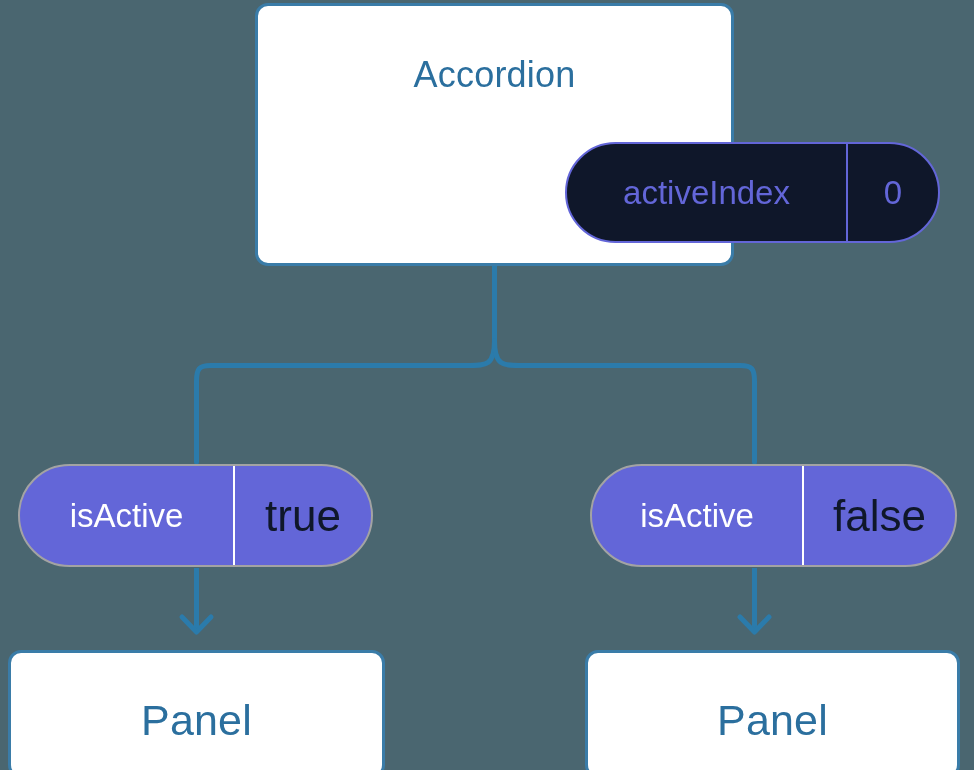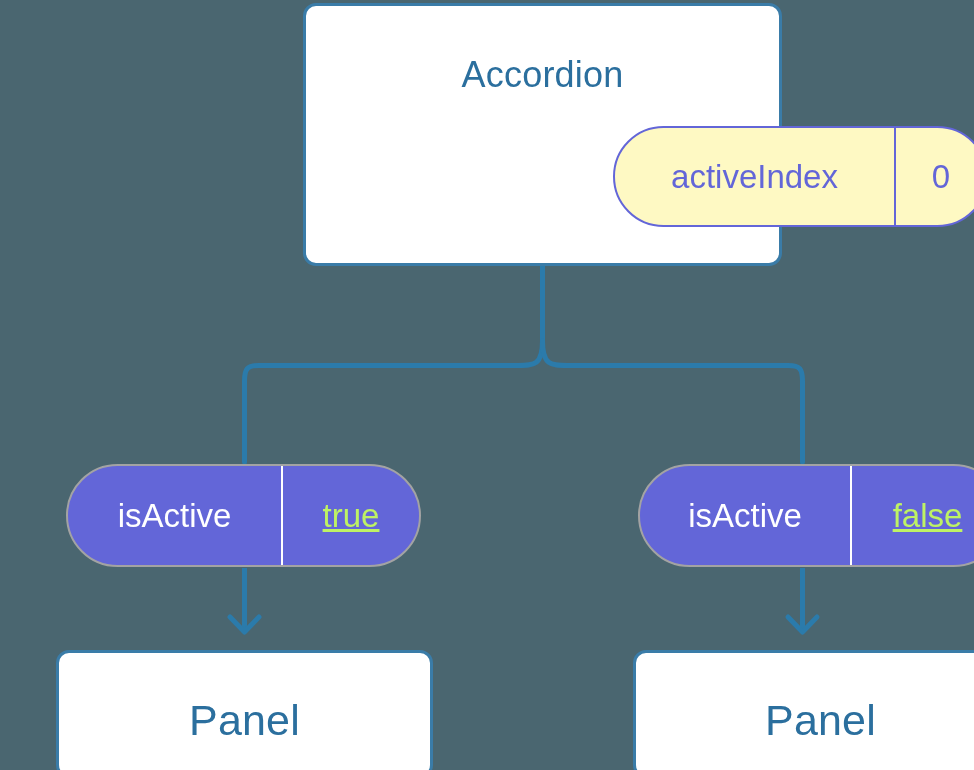--- a/index.html
+++ b/index.html
@@ -10,21 +10,20 @@
     width: 974px;
     height: 770px;
     background: #4a6670;
     font-family: "Liberation Sans", sans-serif;
     overflow: hidden;
   }
   #stage {
     position: relative;
     width: 786px;
     height: 770px;
-    margin-left: 48px;
   }
 
   
   #connectors {
     position: absolute;
     inset: 0;
     width: 974px;
     height: 770px;
     pointer-events: none;
   }
@@ -68,26 +67,26 @@
   .pill-key, .pill-val {
     display: flex;
     align-items: center;
     justify-content: center;
     box-sizing: border-box;
     white-space: nowrap;
   }
 
   .pill-outline {
     left: 307px;
-    top: 120px;
+    top: 136px;
     width: 375px;
     height: 101px;
     border: 2px solid #6366d8;
     border-radius: 51px;
-    background: #fef9c3;
+    background: #0f172a;
   }
   .pill-outline .pill-key {
     width: 281px;
     border-right: 2px solid #6366d8;
     color: #6366d8;
     font-size: 33px;
   }
   .pill-outline .pill-val {
     flex: 1;
     color: #6366d8;
@@ -102,23 +101,22 @@
     border: 2px solid #a3a3a3;
     border-radius: 53px;
   }
   .pill-filled .pill-key {
     color: #ffffff;
     font-size: 33px;
     border-right: 2px solid #ffffff;
   }
   .pill-filled .pill-val {
     flex: 1;
-    color: #bef264;
-    font-size: 33px;
-    text-decoration: underline;
+    color: #0f172a;
+    font-size: 44px;
   }
   #pill-left {
     left: 18px;
     width: 355px;
   }
   #pill-left .pill-key { width: 215px; }
   #pill-right {
     left: 590px;
     width: 367px;
   }

